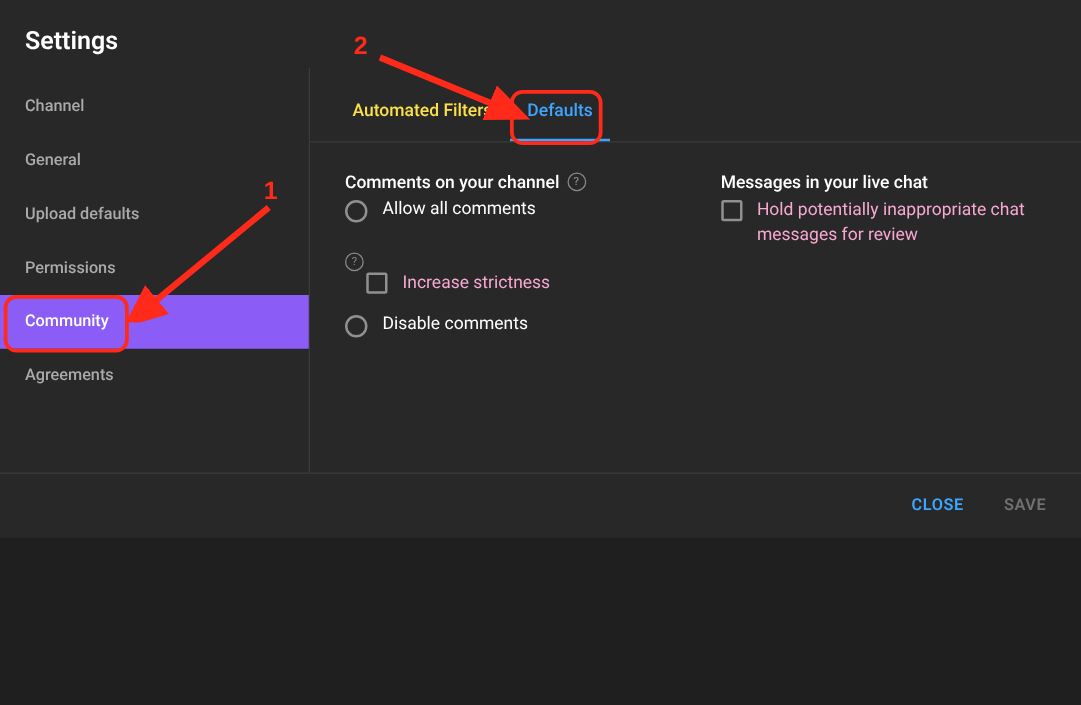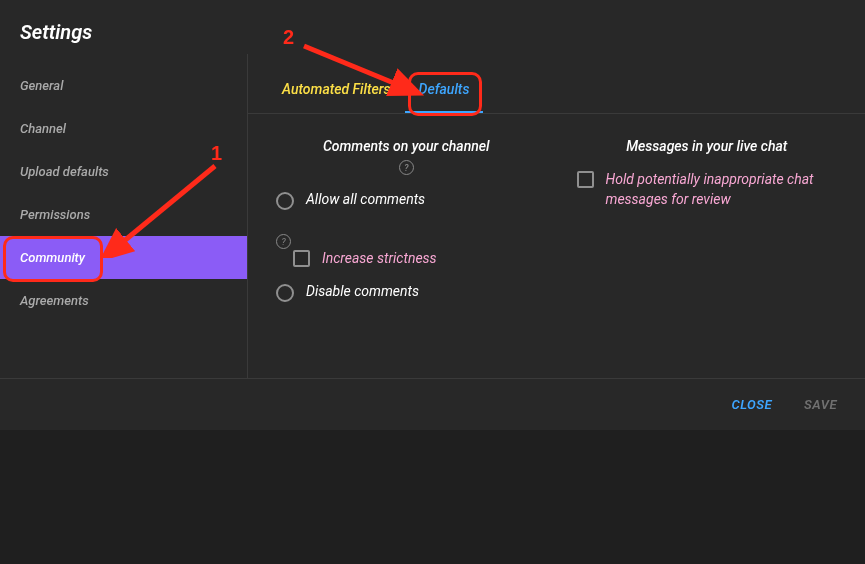--- a/index.html
+++ b/index.html
@@ -15,21 +15,20 @@
       height: 564px;
       overflow: hidden;
       position: relative;
     }
     .dialog {
       width: 865px;
       height: 430px;
       background: #282828;
       display: flex;
       flex-direction: column;
-      font-style: italic;
     }
     .header {
       padding: 20px 20px 10px 20px;
       color: #fff;
       font-size: 20px;
       font-weight: 600;
     }
     .body {
       flex: 1;
       display: flex;
@@ -82,25 +81,23 @@
       display: flex;
       gap: 40px;
     }
     .col {
       flex: 1;
     }
     .section-title {
       color: #fff;
       font-size: 14px;
       font-weight: 500;
-      margin-bottom: 16px;
-      display: flex;
-      align-items: center;
+      margin-bottom: 5px;
+      display: flex;
       gap: 6px;
-      flex-direction: column;
     }
     .help-icon {
       width: 15px;
       height: 15px;
       border: 1px solid #888;
       border-radius: 50%;
       display: inline-flex;
       align-items: center;
       justify-content: center;
       font-size: 9px;
@@ -210,22 +207,22 @@
     }
   </style>
 </head>
 <body>
 
 <div class="dialog">
   <div class="header">Settings</div>
 
   <div class="body">
     <div class="sidebar">
+      <div class="sidebar-item">Channel</div>
       <div class="sidebar-item">General</div>
-      <div class="sidebar-item">Channel</div>
       <div class="sidebar-item">Upload defaults</div>
       <div class="sidebar-item">Permissions</div>
       <div class="sidebar-item active">Community</div>
       <div class="sidebar-item">Agreements</div>
     </div>
 
     <div class="main">
       <div class="tabs">
         <div class="tab">Automated Filters</div>
         <div class="tab active">Defaults</div>

